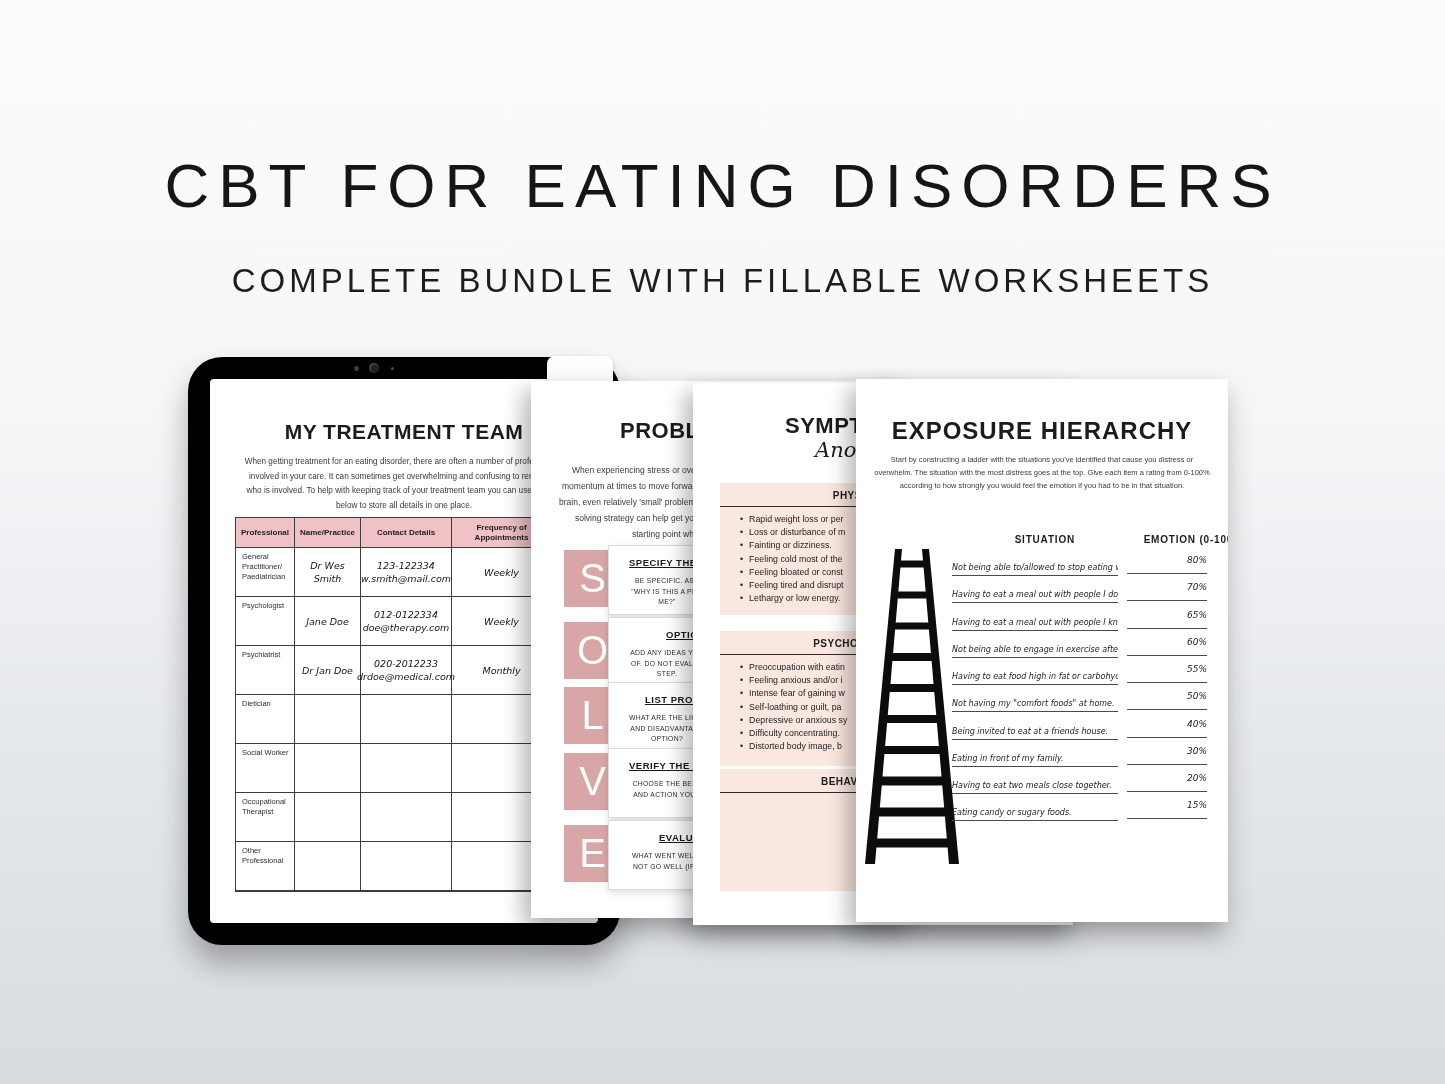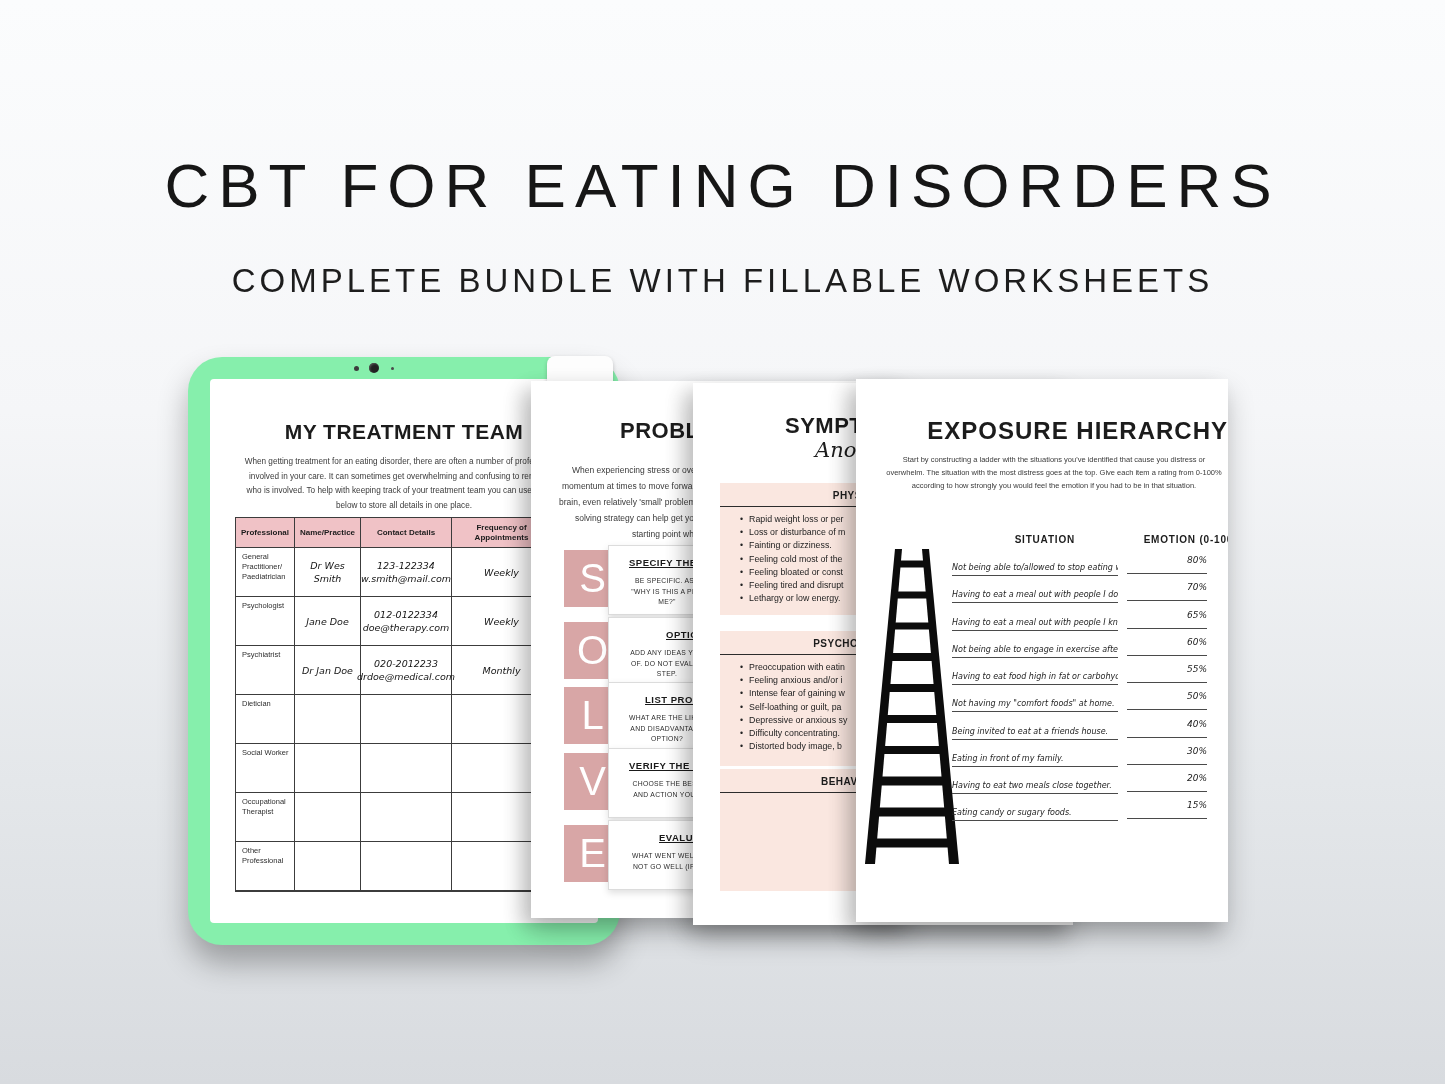--- a/index.html
+++ b/index.html
@@ -12,21 +12,21 @@
   .hand{font-family:"DejaVu Sans", sans-serif;font-style:italic;}
   .script{font-family:"DejaVu Serif", serif;font-style:italic;}
 
   
   .main-title{position:absolute;top:150px;left:0;width:100%;text-align:center;
     font-size:62px;letter-spacing:9px;color:#161616;font-weight:400;}
   .main-subtitle{position:absolute;top:262px;left:0;width:100%;text-align:center;
     font-size:33px;letter-spacing:4px;color:#1d1d1d;font-weight:400;}
 
   
-  .tablet{position:absolute;left:188px;top:357px;width:432px;height:588px;background:#86efac;
+  .tablet{position:absolute;left:188px;top:357px;width:432px;height:588px;background:#000000;
     border-radius:34px;box-shadow:0 18px 30px rgba(0,0,0,.30);z-index:2;}
   .cam-dot{position:absolute;border-radius:50%;}
   .tablet-screen{position:absolute;left:22px;top:22px;width:388px;height:544px;background:#ffffff;
     border-radius:4px;overflow:hidden;}
   .tp-title{position:absolute;top:41px;left:0;width:100%;text-align:center;font-size:21px;
     font-weight:bold;letter-spacing:.5px;color:#1c1c1c;}
   .tp-intro{position:absolute;top:76px;left:-16px;width:420px;text-align:center;
     font-size:8.2px;line-height:14.5px;color:#3a3a3a;}
   .tt{position:absolute;left:25px;top:138px;display:grid;
     grid-template-columns:59px 66px 91px 100px;grid-template-rows:30px repeat(7,49px);
@@ -66,21 +66,21 @@
   .sym-card{position:absolute;left:27px;width:280px;background:#fae7e0;}
   .sym-head{position:absolute;top:7px;left:0;width:100%;text-align:center;font-size:10px;
     font-weight:bold;letter-spacing:.5px;color:#1c1c1c;}
   .sym-sep{position:absolute;top:23px;left:0;width:100%;border-top:1px solid #2c2c2c;}
   .sym-list{position:absolute;top:30px;left:20px;margin:0;padding:0;list-style:none;}
   .sym-list li{font-size:8.8px;line-height:13.2px;color:#222222;white-space:nowrap;}
   .sym-list li::before{content:"•";margin-right:6px;}
 
   
   #page-exposure{left:856px;top:379px;width:372px;height:543px;z-index:6;}
-  .p4-title{position:absolute;top:38px;left:0;width:100%;text-align:right;font-size:24px;
+  .p4-title{position:absolute;top:38px;left:0;width:100%;text-align:center;font-size:24px;
     font-weight:bold;letter-spacing:1px;color:#1c1c1c;}
   .p4-para{position:absolute;left:0;width:100%;text-align:center;font-size:7.5px;
     line-height:13px;color:#3a3a3a;}
   .p4-col{position:absolute;top:155px;font-size:10px;font-weight:bold;letter-spacing:.8px;
     color:#1c1c1c;width:160px;text-align:right;}
   .ladder{position:absolute;left:6px;top:170px;}
   .exp-row{position:absolute;left:0;width:372px;height:27px;}
   .exp-sit{position:absolute;left:96px;top:2px;width:166px;border-bottom:1px solid #4a4a4a;
     padding-bottom:3px;font-size:8px;color:#222222;white-space:nowrap;overflow:hidden;}
   .exp-emo{position:absolute;left:271px;top:-6px;width:80px;text-align:right;font-size:9px;color:#222222;}
@@ -252,21 +252,21 @@
 
   <div class="sym-card" style="top:386px;height:122px;">
     <div class="sym-head">BEHAVIOURAL</div>
     <div class="sym-sep"></div>
   </div>
 </div>
 
 <div class="sheet" id="page-exposure">
   <div class="p4-title">EXPOSURE HIERARCHY</div>
 
-  <div class="p4-para" style="top:74px;margin-left:12px;">
+  <div class="p4-para" style="top:74px;">
     <div class="nowrap">Start by constructing a ladder with the situations you've identified that cause you distress or</div>
     <div class="nowrap">overwhelm. The situation with the most distress goes at the top. Give each item a rating from 0-100%</div>
     <div class="nowrap">according to how strongly you would feel the emotion if you had to be in that situation.</div>
   </div>
 
   <div class="p4-col" style="left:59px;">SITUATION</div>
   <div class="p4-col" style="left:231px;">EMOTION (0-100%)</div>
 
   <svg class="ladder" width="100" height="315" viewBox="0 0 100 315">
     <polygon points="33,0 40,0 13,315 3,315" fill="#0c0c0c"></polygon>

